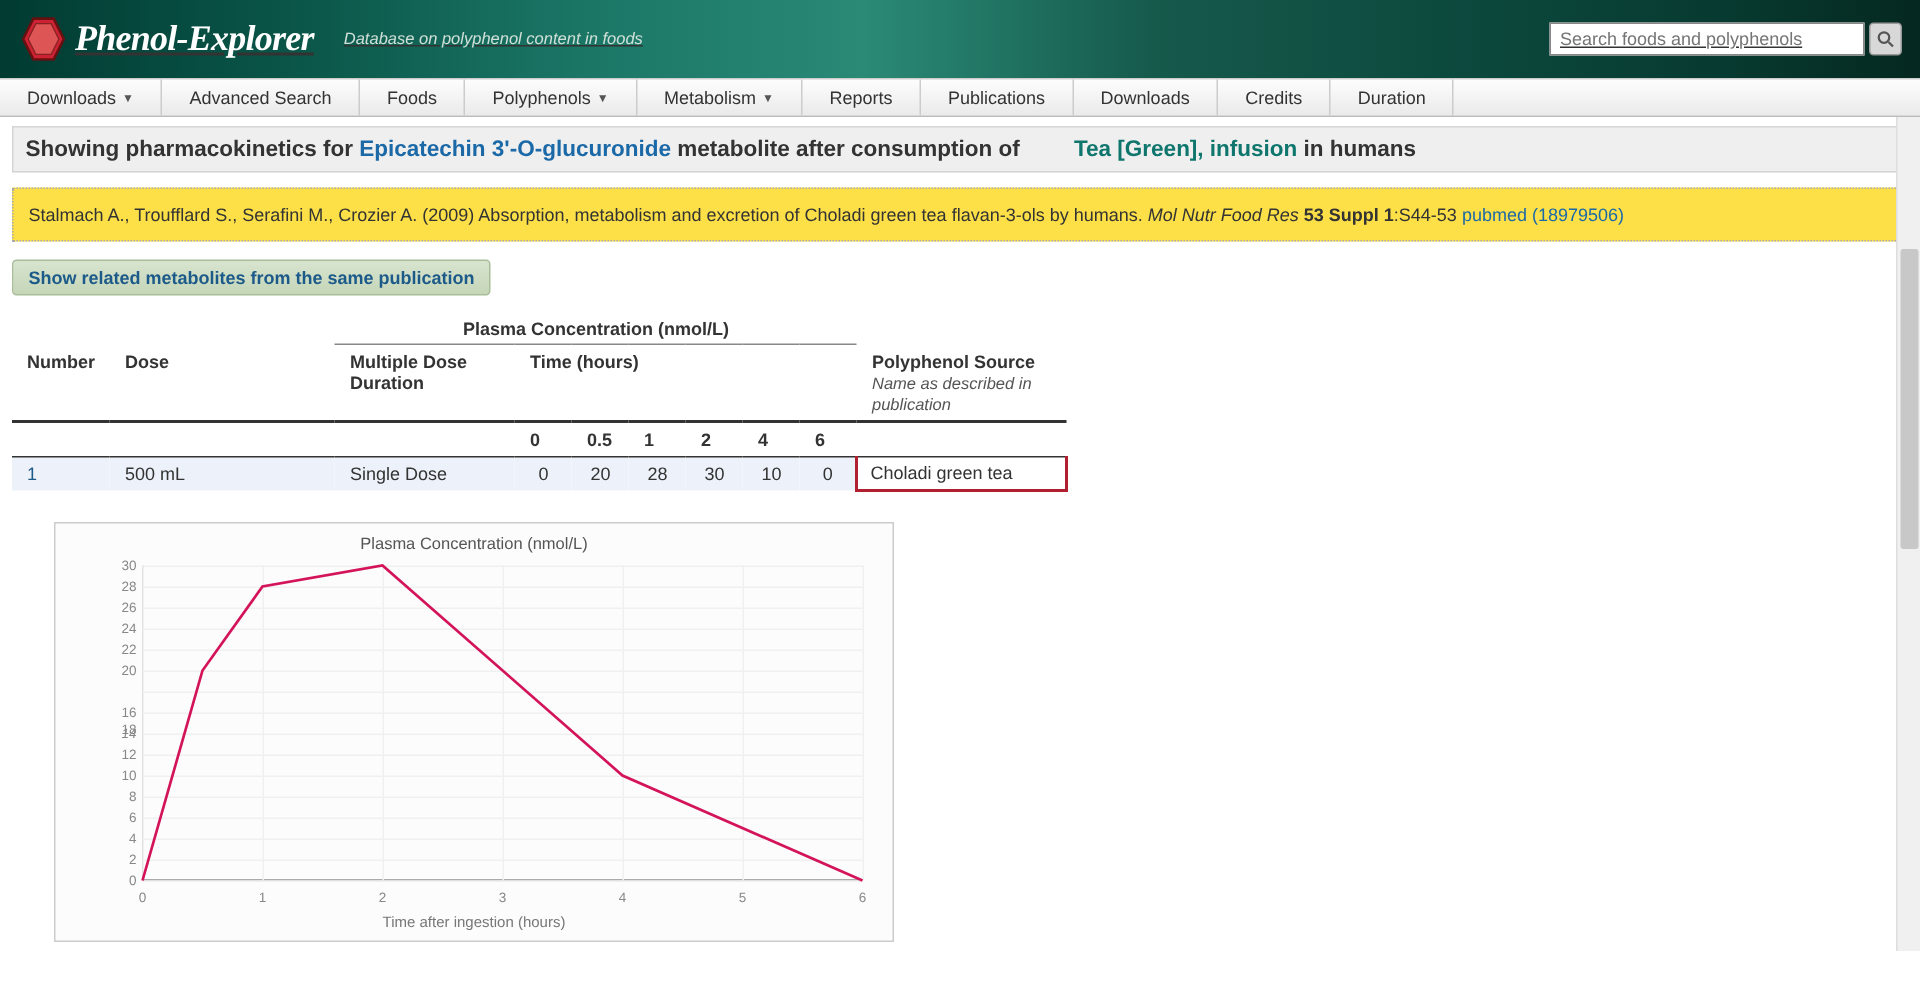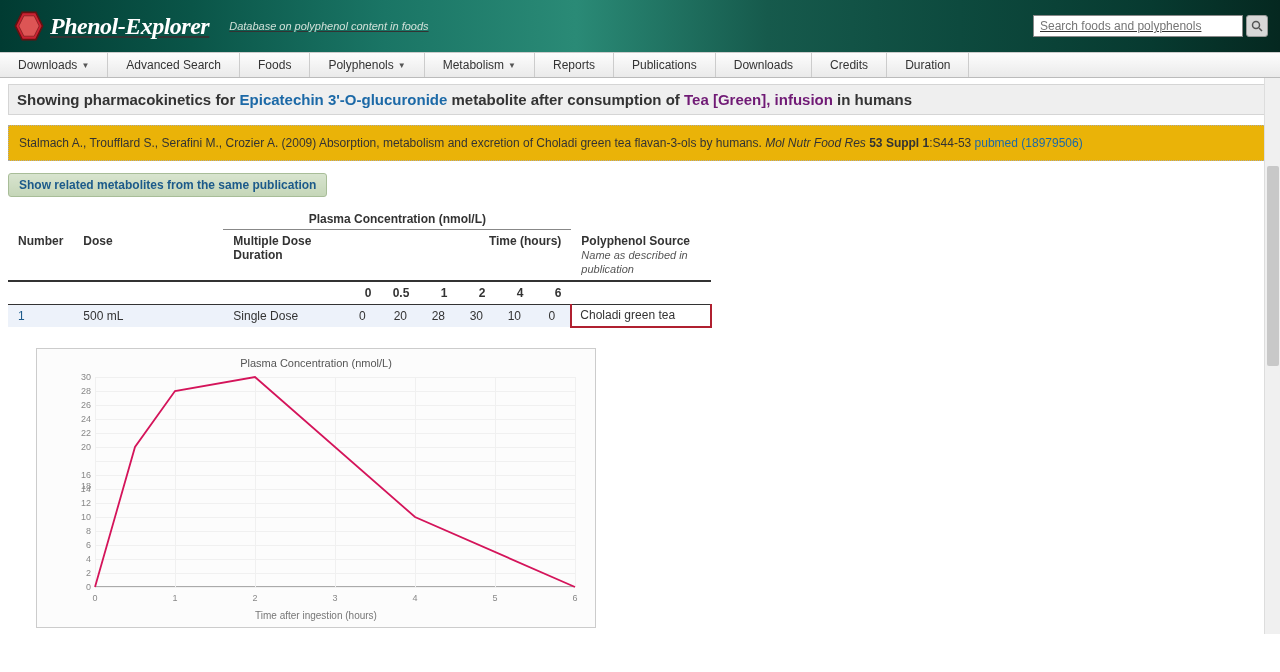--- a/index.html
+++ b/index.html
@@ -25,35 +25,35 @@
 .menubar { height: 26px; background: linear-gradient(#fdfdfd, #eaeaea); border-top: 1px solid #ccc; border-bottom: 1px solid #bbb; display: flex; }
 .menu-item { padding: 5px 18px; border-right: 1px solid #ccc; font-size: 12px; color: #333; cursor: pointer; display: flex; align-items: center; gap: 4px; }
 .caret { font-size: 8px; color: #555; }
 
 .content { padding: 6px 8px; position: relative; }
 .scroll-track { position: absolute; right: 0; top: 0; width: 16px; height: 640px; background: #f0f0f0; border-left: 1px solid #ddd; }
 .scroll-thumb { position: absolute; top: 88px; left: 2px; width: 12px; height: 200px; background: #c8c8c8; border-radius: 2px; }
 
 .title-bar { background: #efefef; border: 1px solid #d5d5d5; padding: 6px 8px; font-size: 15px; font-weight: bold; color: #333; margin-bottom: 10px; }
 .link-blue { color: #1c69a7; }
-.link-green { color: #701a75; font-weight: bold; }
-
-.citation-box { background: #eab308; border: 1px dotted #aaa; padding: 8px 10px; font-size: 12px; line-height: 1.5; margin-bottom: 12px; }
+.link-green { color: #0f766e; font-weight: bold; margin-left: 32px; }
+
+.citation-box { background: #fde047; border: 1px dotted #aaa; padding: 8px 10px; font-size: 12px; line-height: 1.5; margin-bottom: 12px; }
 .citation-box i { font-style: italic; }
 .citation-box b { font-weight: bold; }
 .pubmed-link { color: #1c69a7; }
 
 .section-h { font-size: 14px; font-weight: bold; color: #333; margin: 10px 0 8px; display: flex; align-items: center; gap: 6px; }
 .help-icon { width: 14px; height: 14px; border-radius: 50%; background: #3b8fd6; color: #fff; font-size: 10px; font-weight: bold; display: inline-flex; align-items: center; justify-content: center; }
 
 .related-btn { display: inline-block; background: linear-gradient(#d8e4cf, #c5d6b8); border: 1px solid #a8bd98; padding: 4px 10px; font-size: 12px; font-weight: bold; color: #1c5a8a; border-radius: 3px; cursor: pointer; margin-bottom: 12px; }
 
 table.data { border-collapse: collapse; font-size: 12px; }
 table.data th { text-align: left; padding: 4px 10px; border-bottom: 2px solid #333; font-weight: bold; color: #333; vertical-align: top; }
-table.data th.center { text-align: right; }
+table.data th.center { text-align: left; }
 table.data .super-header th { border-bottom: 1px solid #888; padding: 3px 10px; text-align: center; }
 table.data .sub-note { font-weight: normal; font-style: italic; font-size: 11px; color: #555; }
 table.data td { padding: 4px 10px; border-top: 1px solid #5a6fa5; background: #edf2fa; }
 table.data td.num { color: #1c5a8a; }
 .source-cell { border: 2px solid #b02030; background: #fff !important; padding: 2px 8px !important; color: #333; }
 
 .chart-box { border: 1px solid #ccc; width: 560px; height: 280px; margin: 20px 0 0 28px; background: #fcfcfc; position: relative; font-size: 10px; color: #666; }
 .chart-title { width: 100%; text-align: center; font-size: 11px; padding-top: 8px; color: #555; }
 .chart-inner { position: absolute; left: 58px; top: 28px; width: 480px; height: 210px; }
 .y-tick { position: absolute; left: -26px; width: 22px; text-align: right; font-size: 9px; color: #888; transform: translateY(-50%); }

